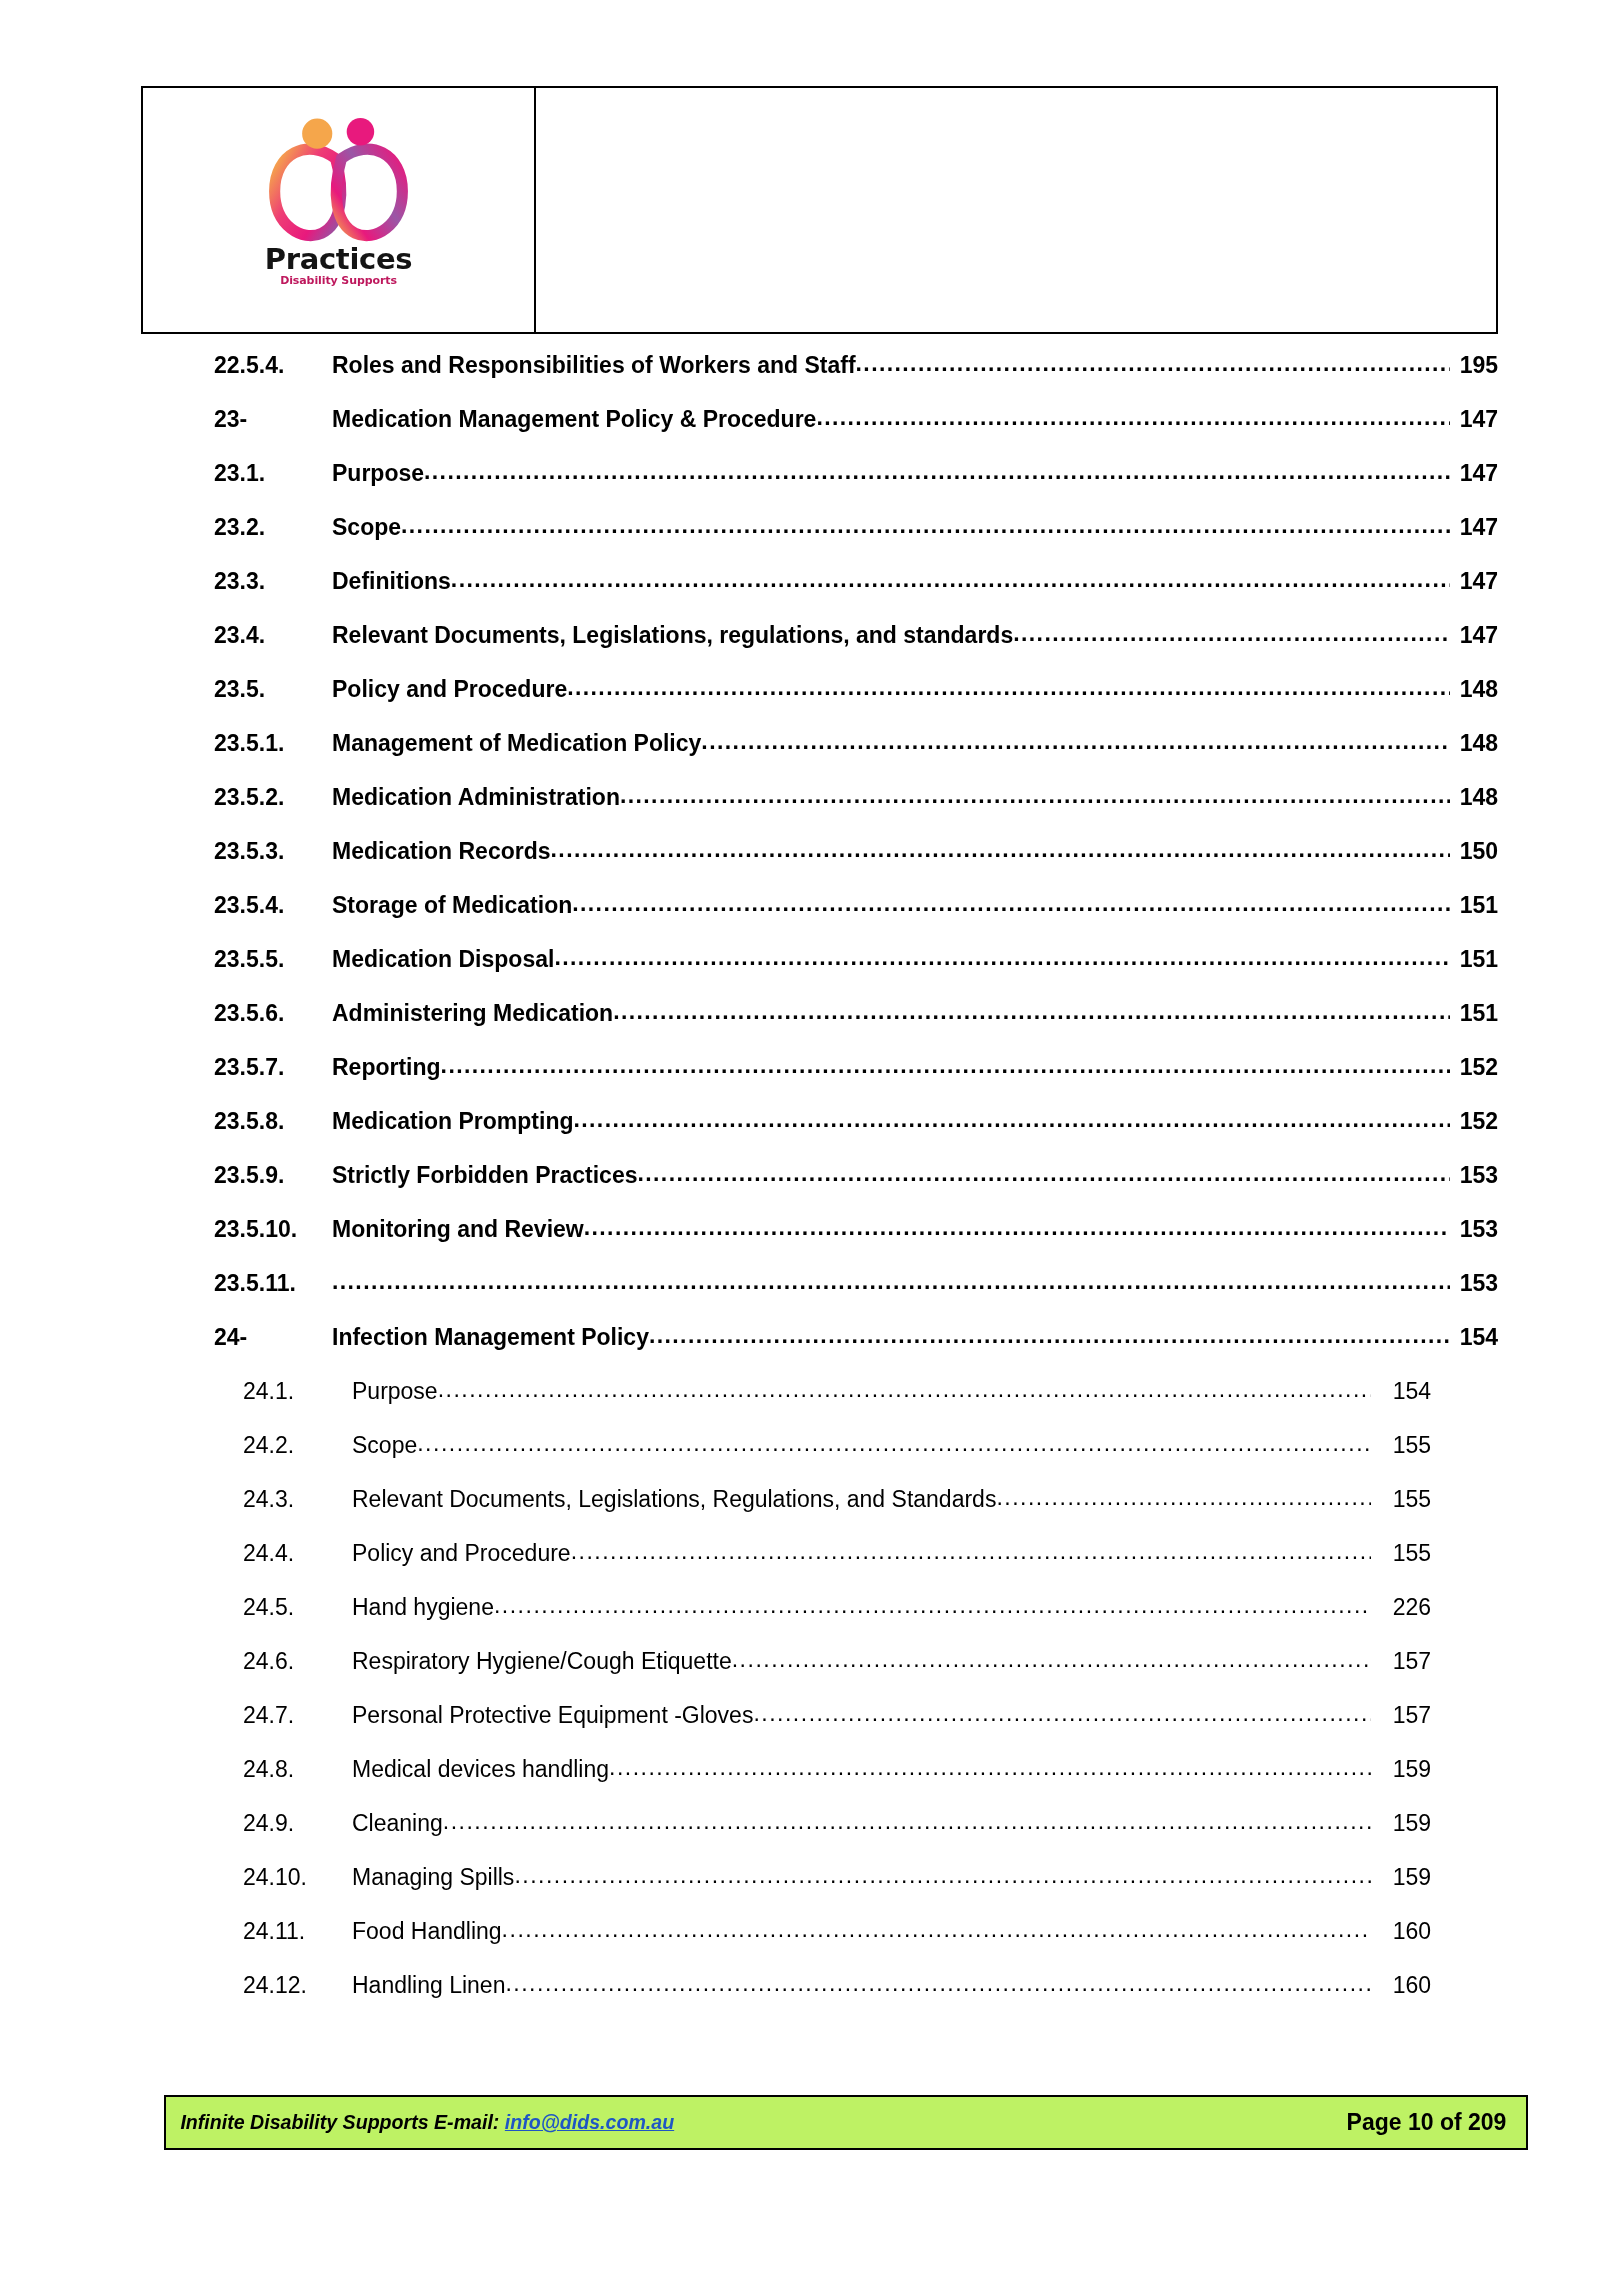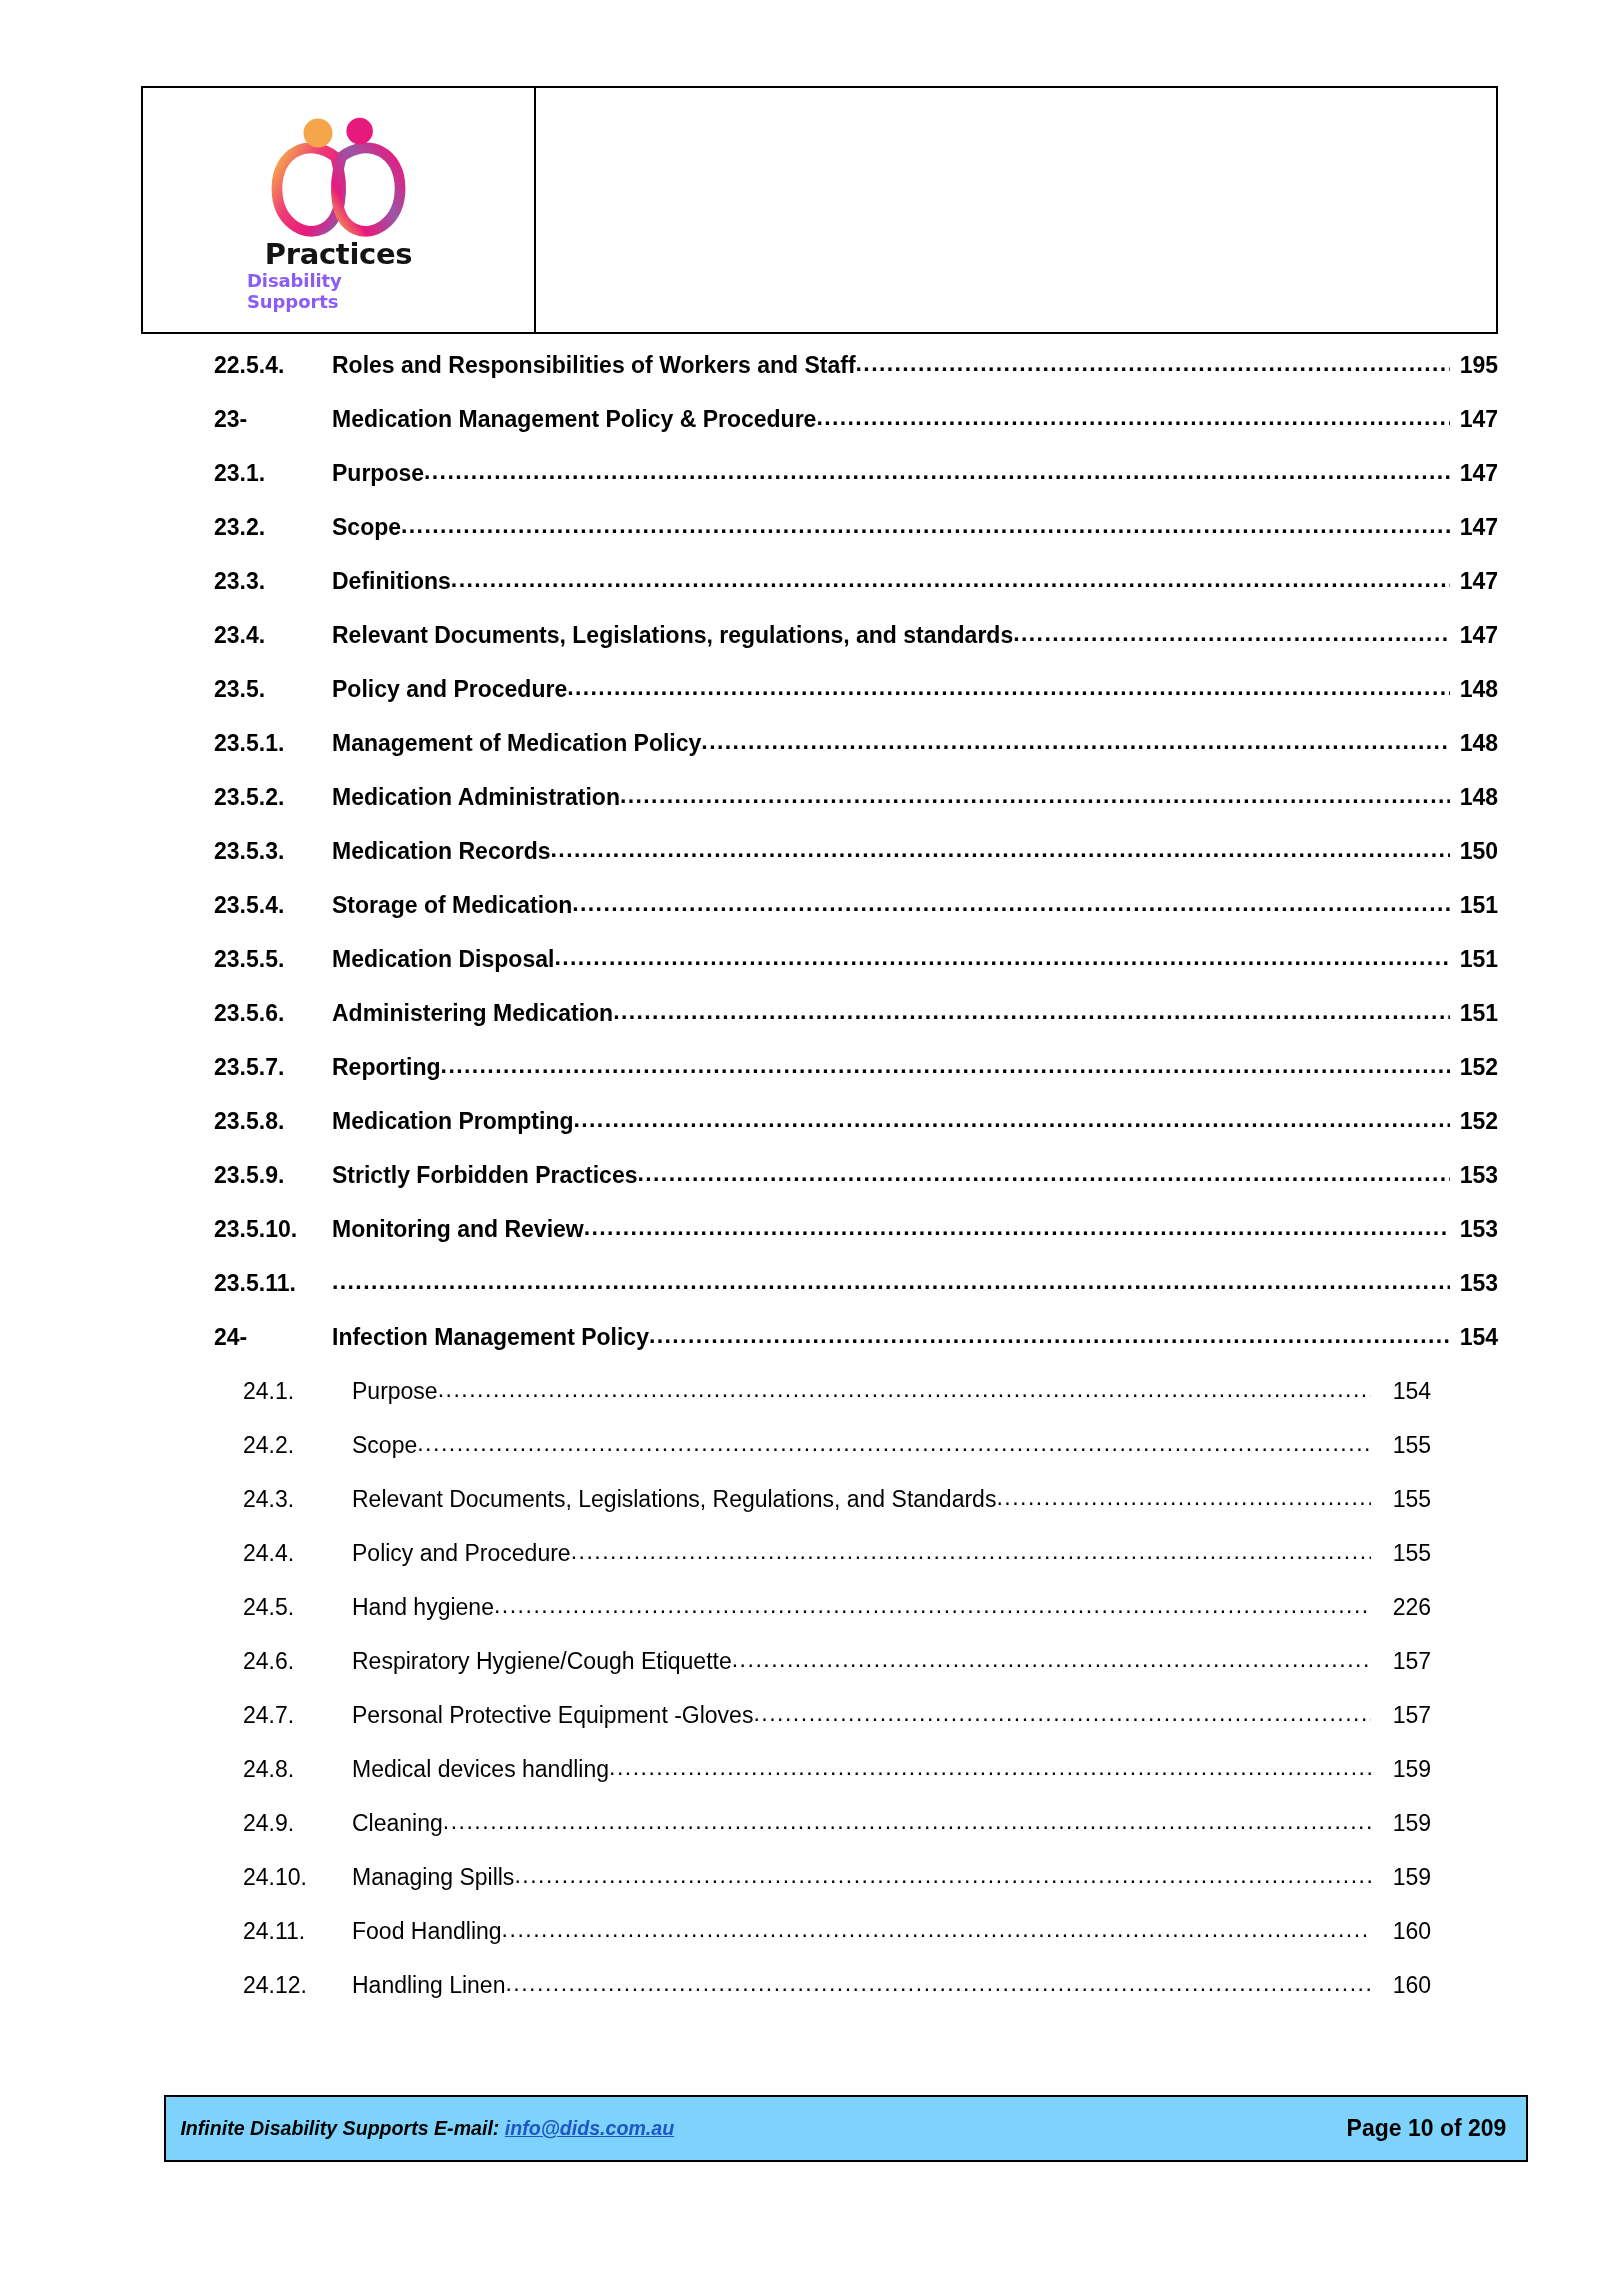--- a/index.html
+++ b/index.html
@@ -78,22 +78,22 @@
     font-weight: bold;
     font-size: 29px;
     line-height: 0.95;
     color: #141414;
     margin-top: 1.3px;
     letter-spacing: -0.3px;
   }
   .logo-sub {
     font-family: "DejaVu Sans", sans-serif;
     font-weight: bold;
-    font-size: 18px;
-    color: #8b5cf6;
+    font-size: 11px;
+    color: #be185d;
     letter-spacing: -0.1px;
     margin-top: 0.7px;
   }
 
   
   .toc {
     position: absolute;
     left: 141px;
     top: 338px;
     width: 1357px;
@@ -145,26 +145,26 @@
   .lvl-r .toc-leader { letter-spacing: 1.5px; }
 
   .sp-right { padding-right: 67px; }
 
   
   .footer-table {
     position: absolute;
     left: 164px;
     top: 2095px;
     width: 1364px;
-    height: 67px;
+    height: 55px;
     border: 2px solid #000000;
     box-sizing: border-box;
     display: flex;
     align-items: center;
-    background: #7dd3fc;
+    background: #bef264;
   }
   .footer-left {
     flex: 1;
     padding-left: 14.4px;
     font-size: 19.6px;
     font-weight: bold;
     font-style: italic;
     color: #000000;
     white-space: nowrap;
   }

